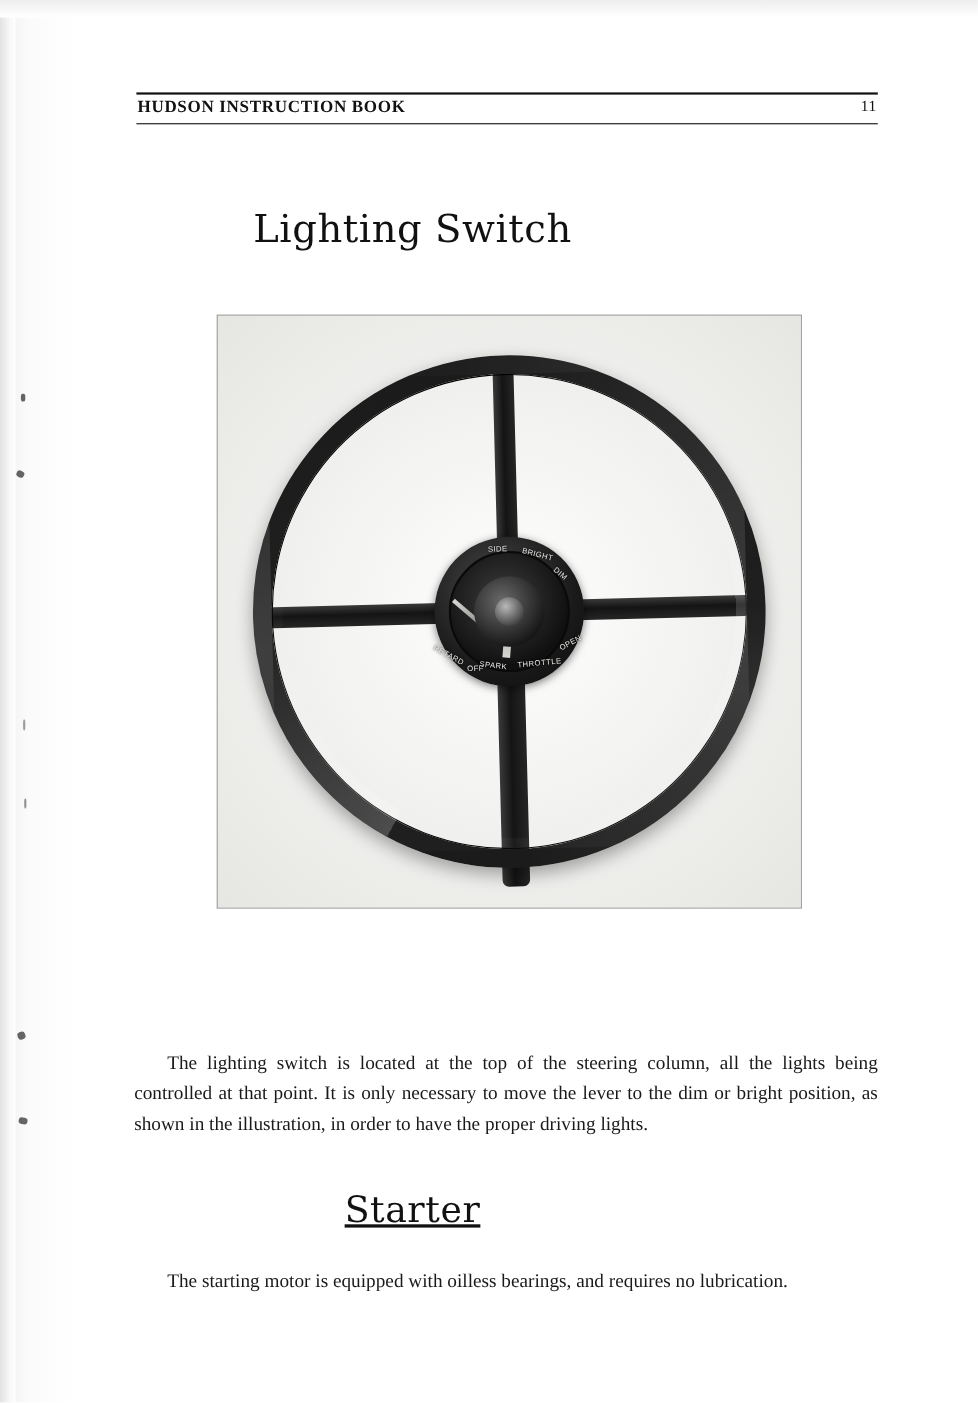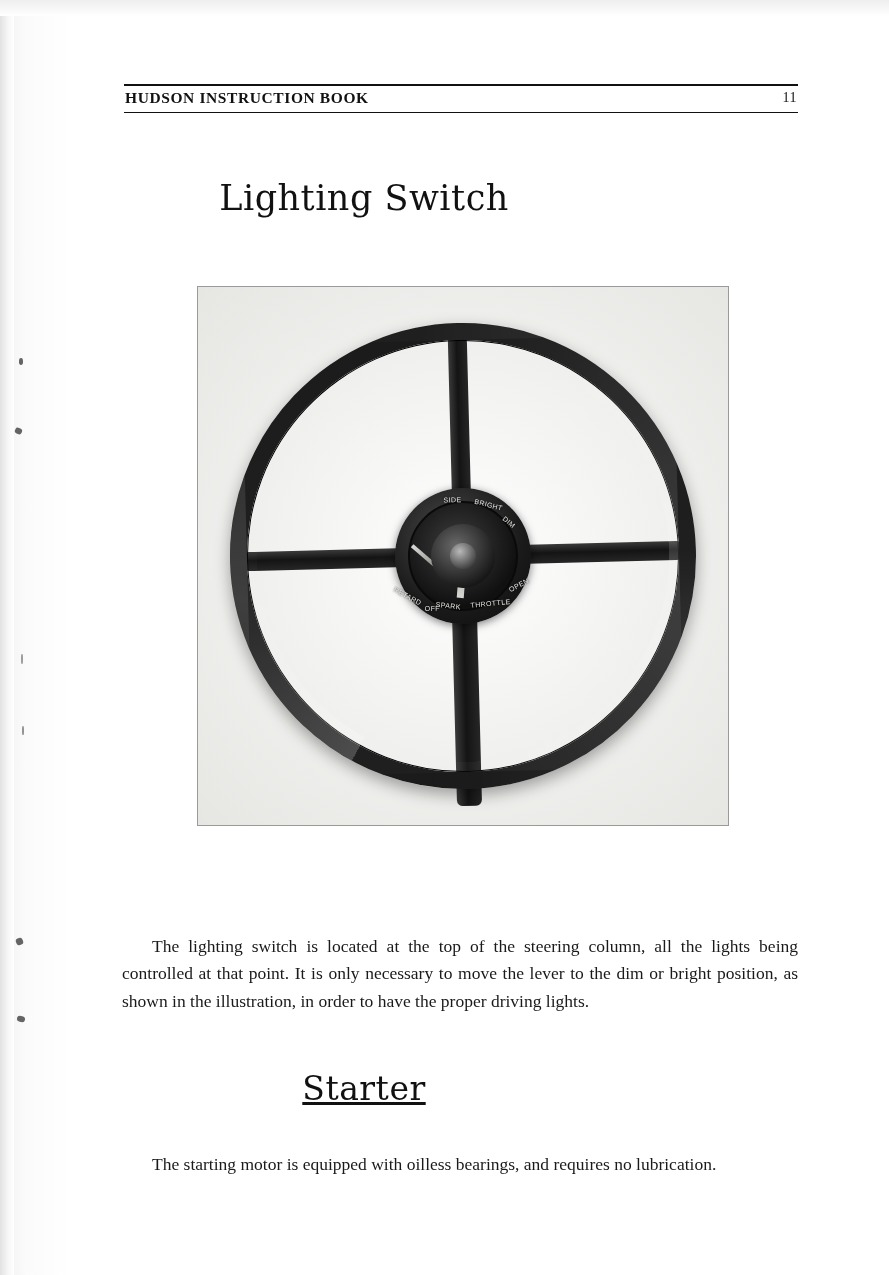--- a/index.html
+++ b/index.html
@@ -69,21 +69,21 @@
   }
   .runhead .folio {
     font-family: Liberation Serif, serif;
     font-size: 14px;
     letter-spacing: 0.5px;
   }
 
   
   h1.section-title {
     position: absolute;
-    margin: 0;
+    margin: 11px;
     width: 728px;
     text-align: center;
     font-weight: normal;
     font-family: "DejaVu Serif", serif;
     letter-spacing: 0.5px;
   }
   #lighting-title {
     top: 178px;
     font-size: 35px;
   }
@@ -266,21 +266,21 @@
     position: absolute;
     font-family: "Liberation Serif", serif;
     font-size: 17.5px;
     line-height: 27.5px;
     color: #1a1a1a;
     text-align: justify;
     text-justify: inter-word;
   }
   #para-lighting {
     left: 122px;
-    top: 915px;
+    top: 935px;
     width: 676px;
     text-indent: 30px;
   }
   #para-starter {
     left: 122px;
     top: 1133px;
     width: 676px;
     text-indent: 30px;
   }
 

